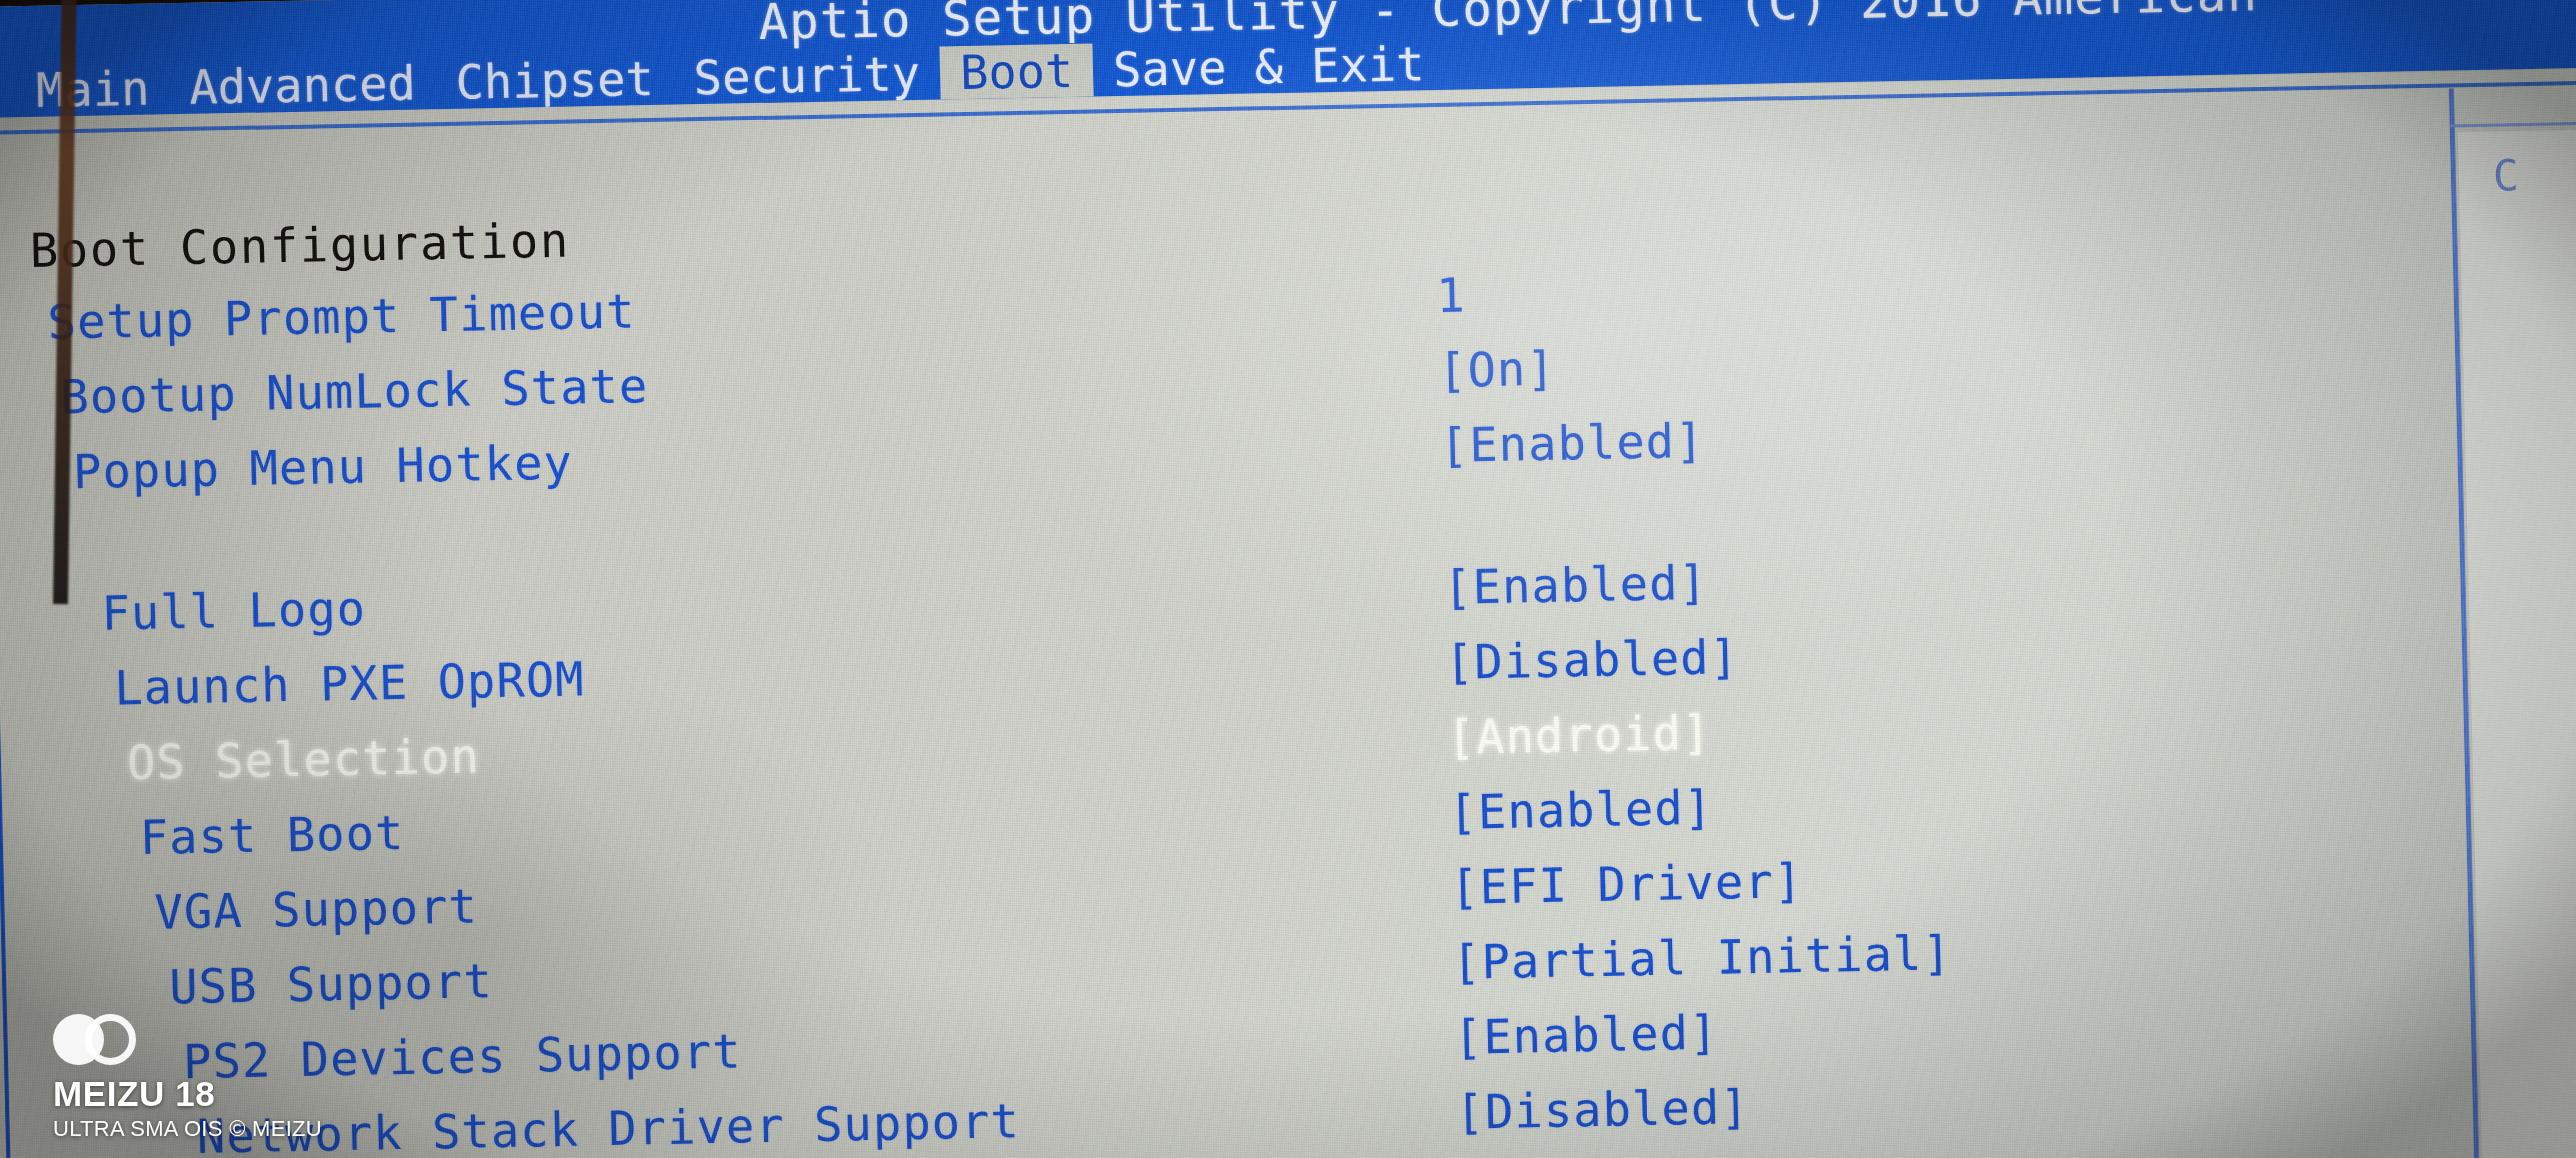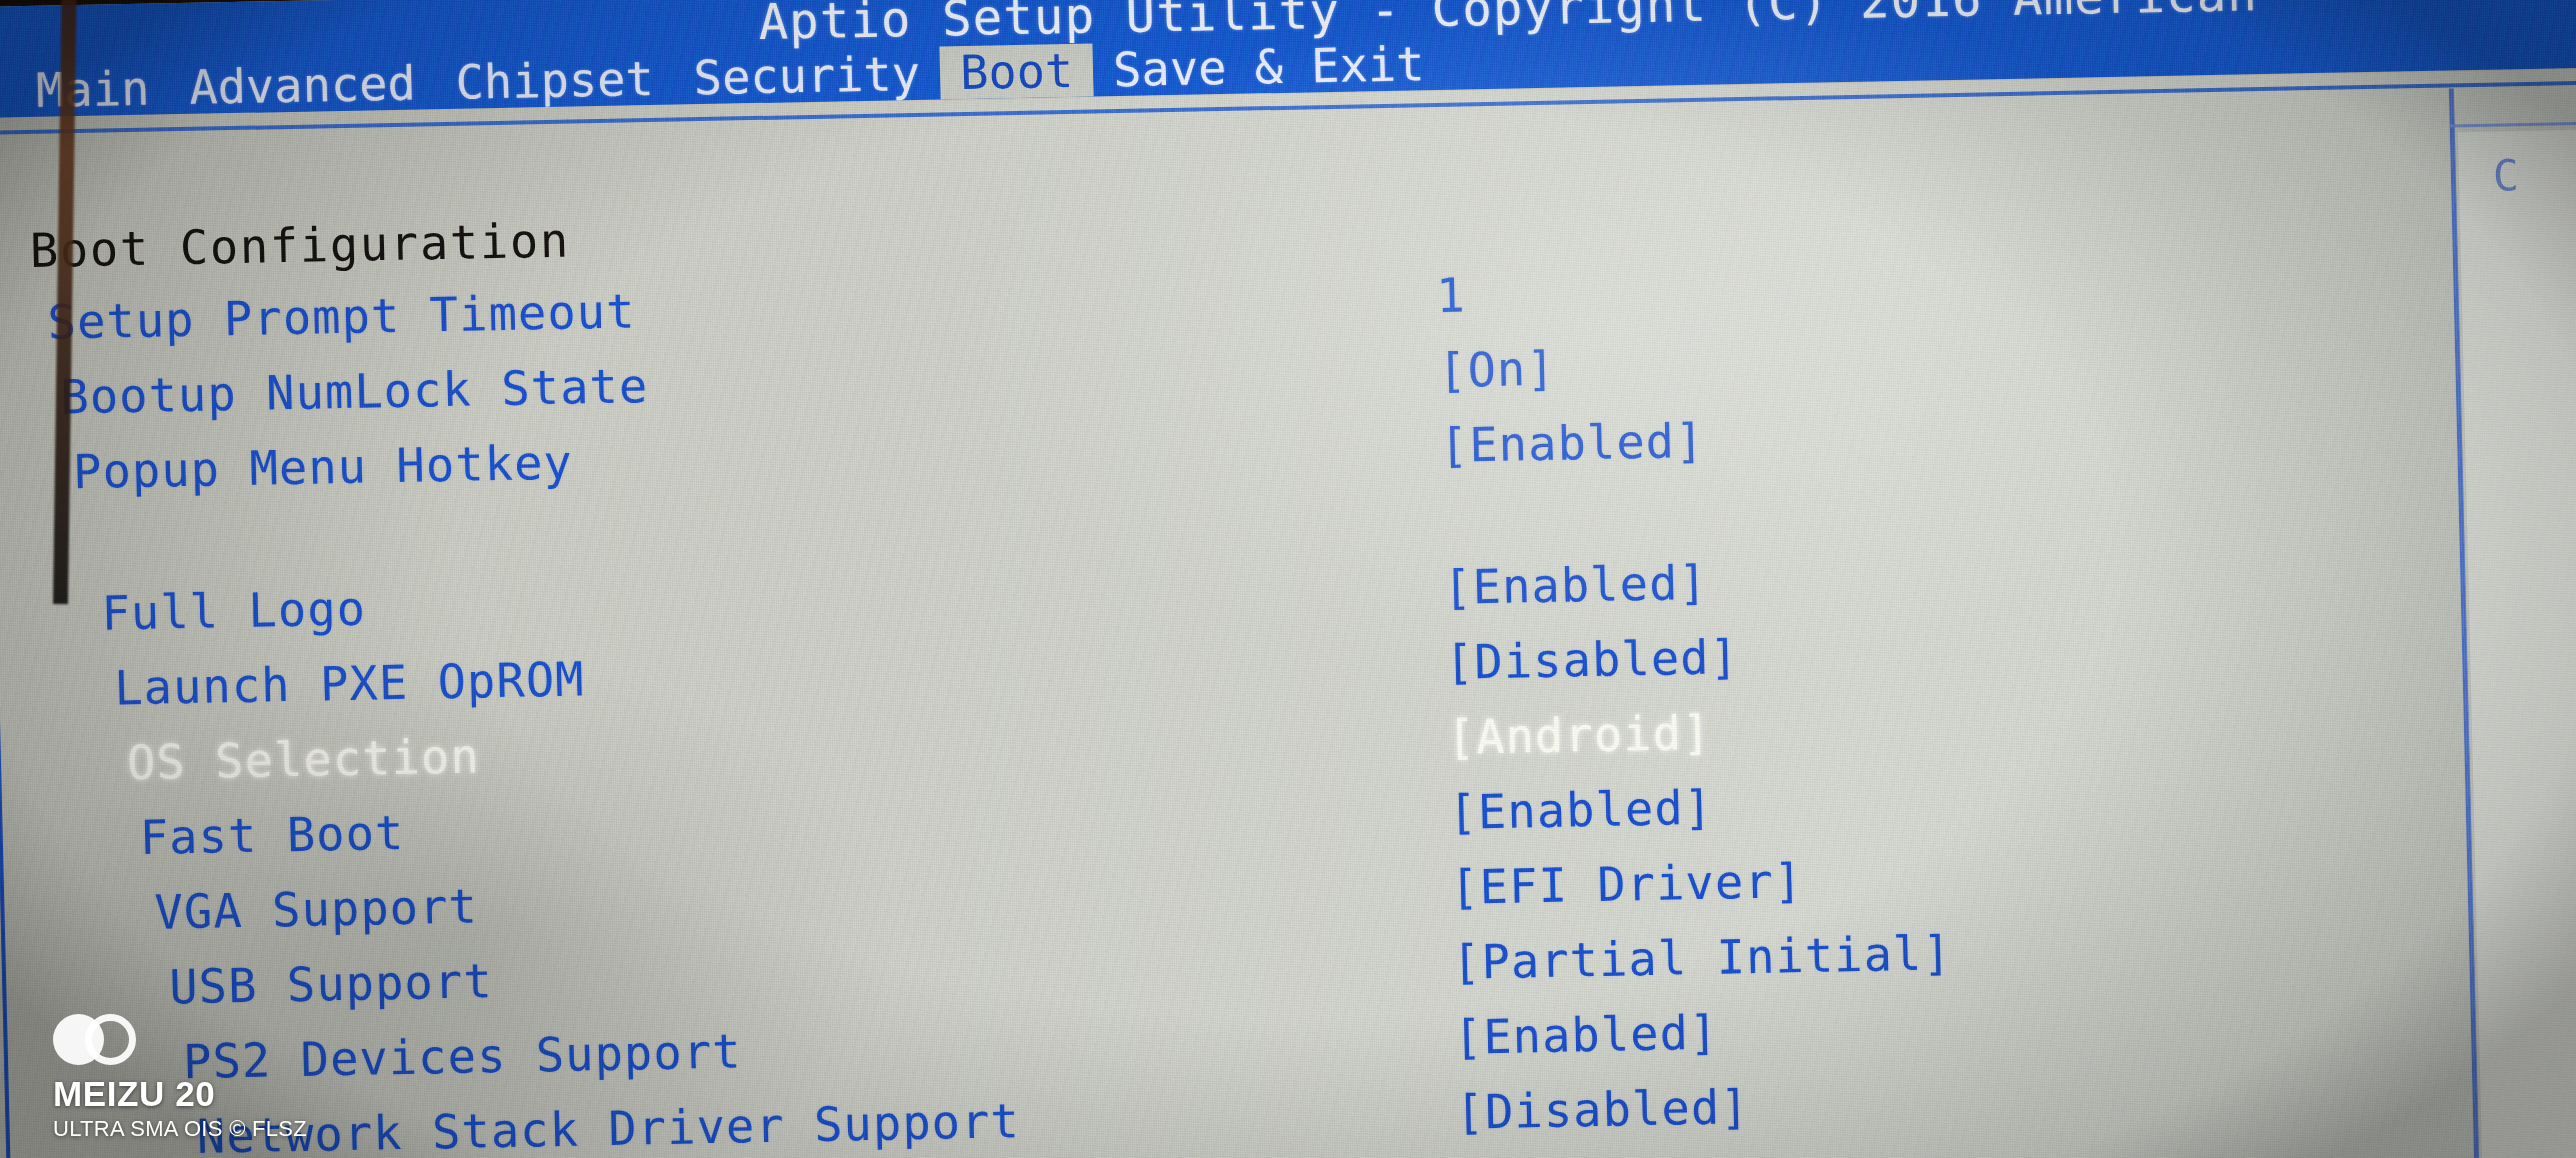--- a/index.html
+++ b/index.html
@@ -409,18 +409,18 @@
   </div>
 
   <div class="bezel-edge"></div>
   <div class="vignette"></div>
 
   <div id="watermark">
     <div class="wm-logo">
       <div class="wm-dot"></div>
       <div class="wm-ring"></div>
     </div>
-    <div class="wm-name">MEIZU 20</div>
-    <div class="wm-sub">ULTRA SMA OIS  © FLSZ</div>
+    <div class="wm-name">MEIZU 18</div>
+    <div class="wm-sub">ULTRA SMA OIS  © MEIZU</div>
   </div>
 
 </div>
 
 
 </body></html>

